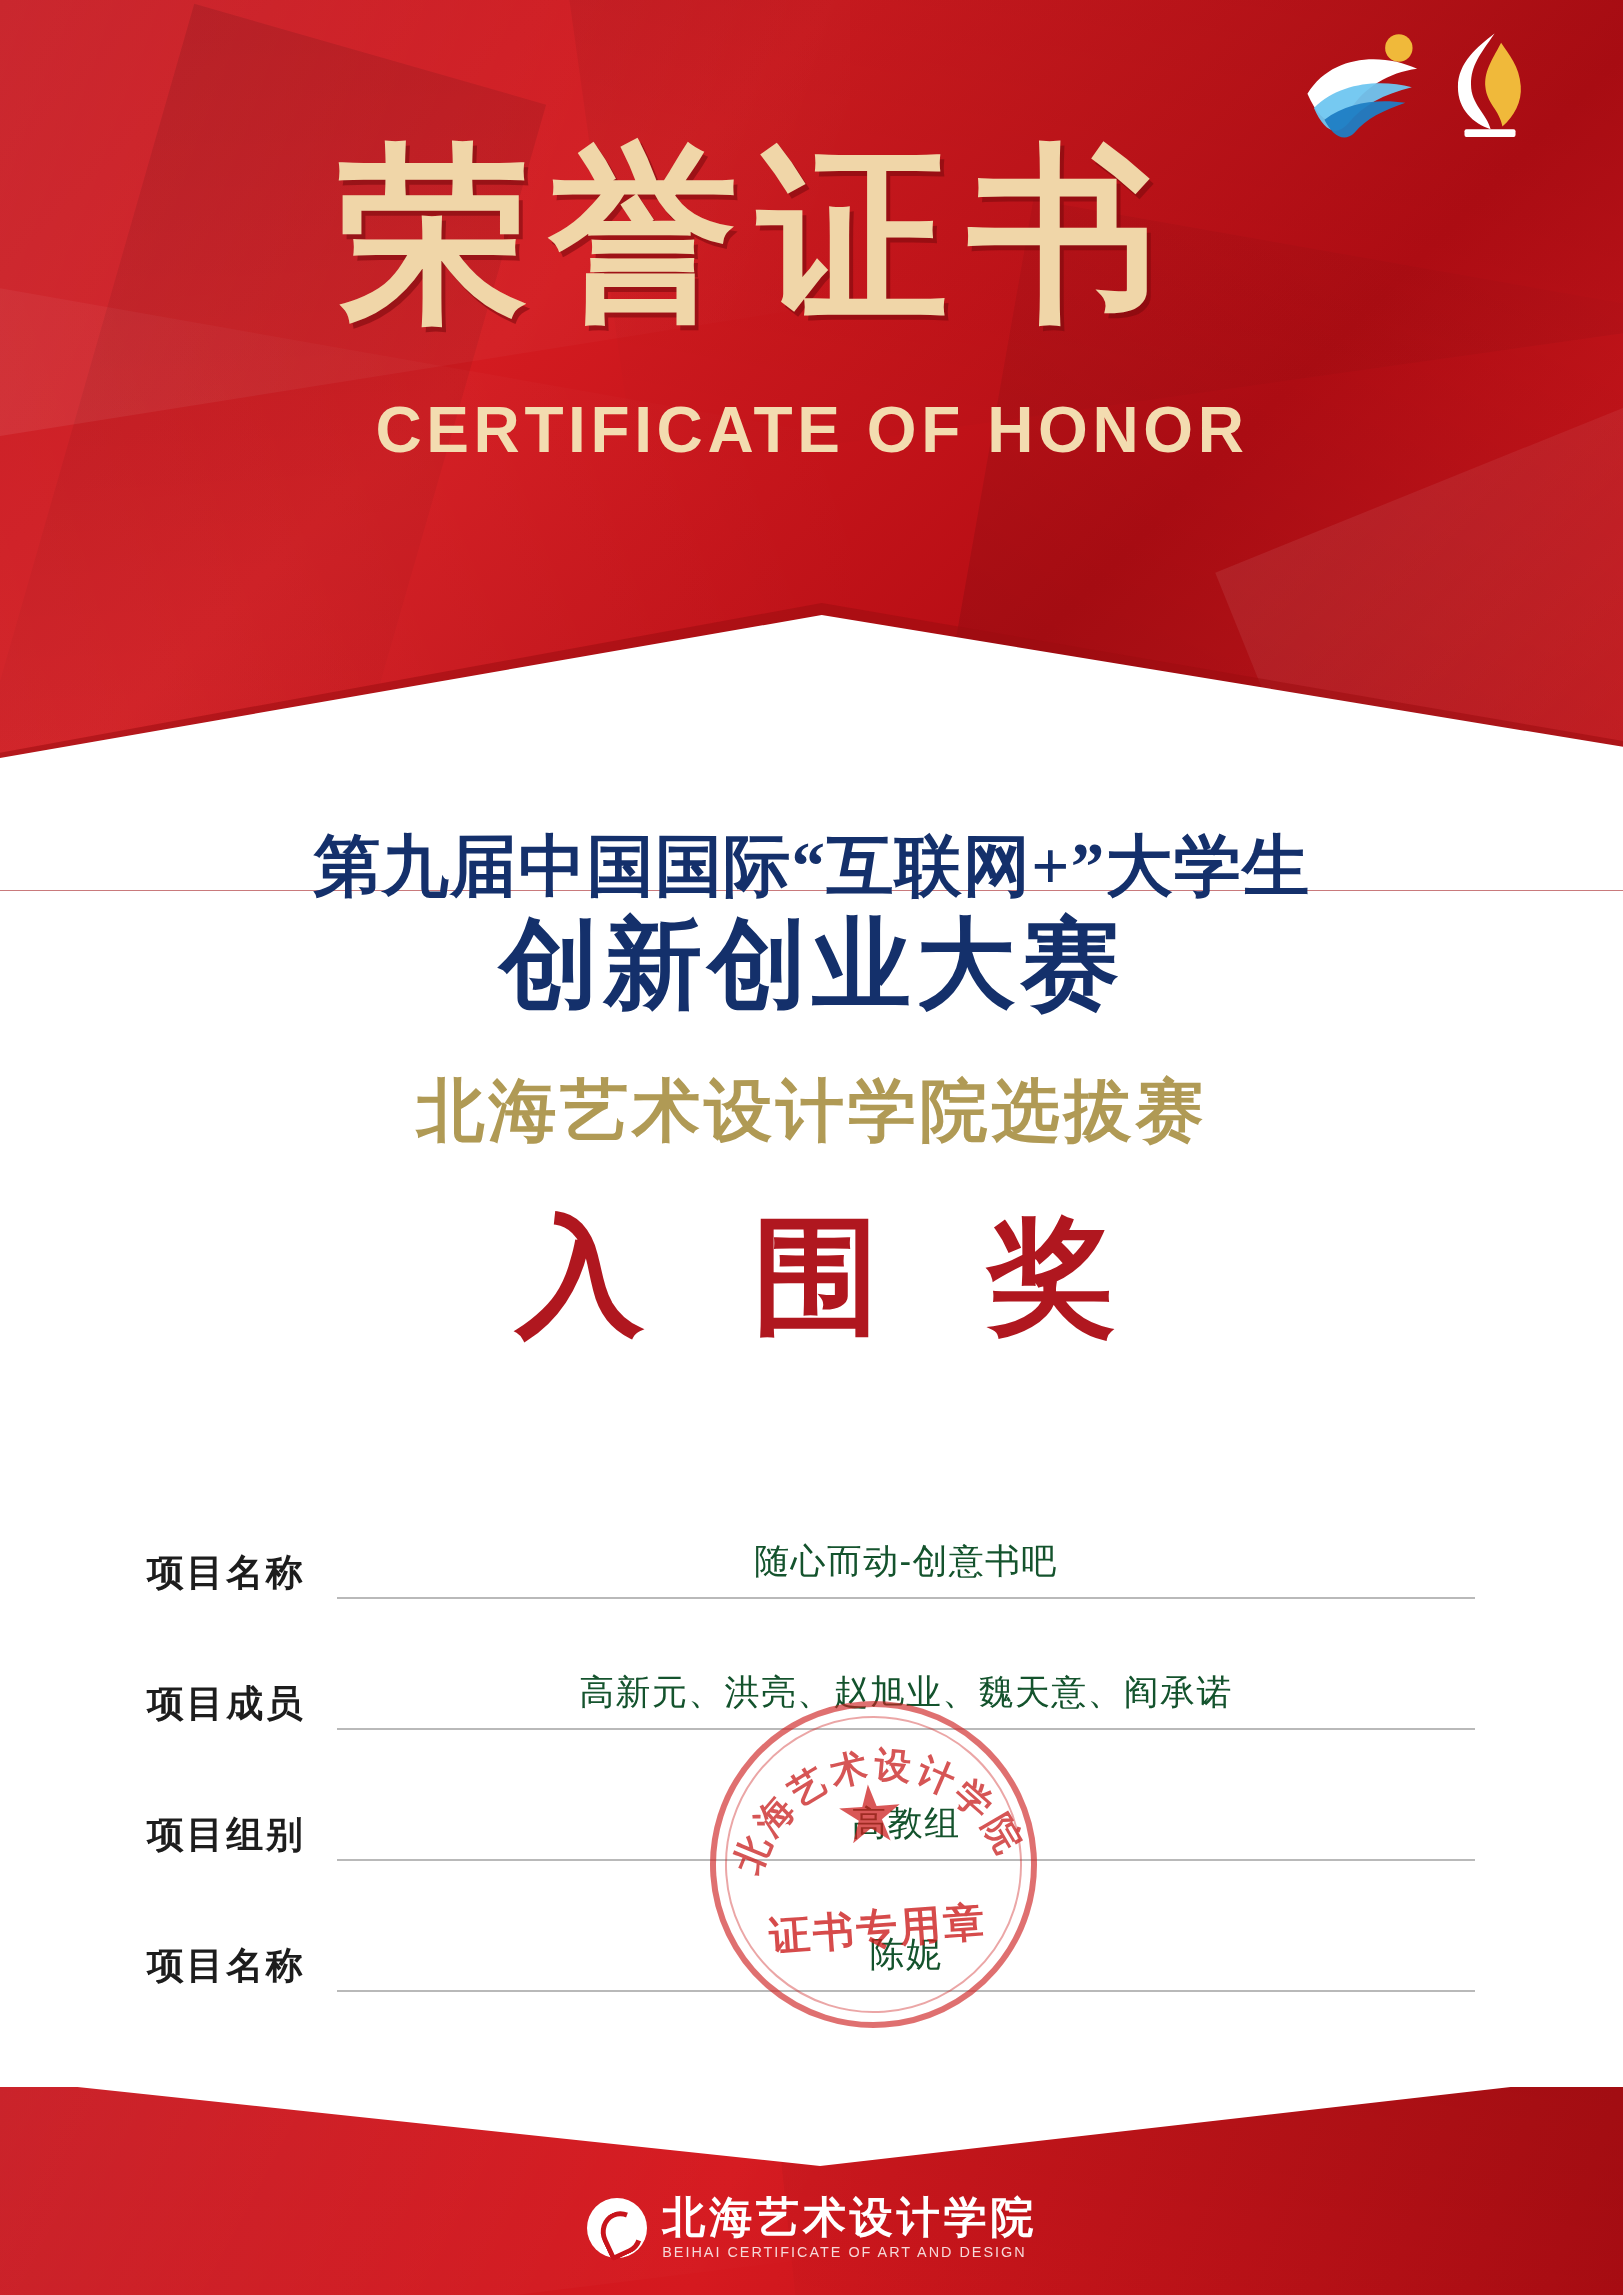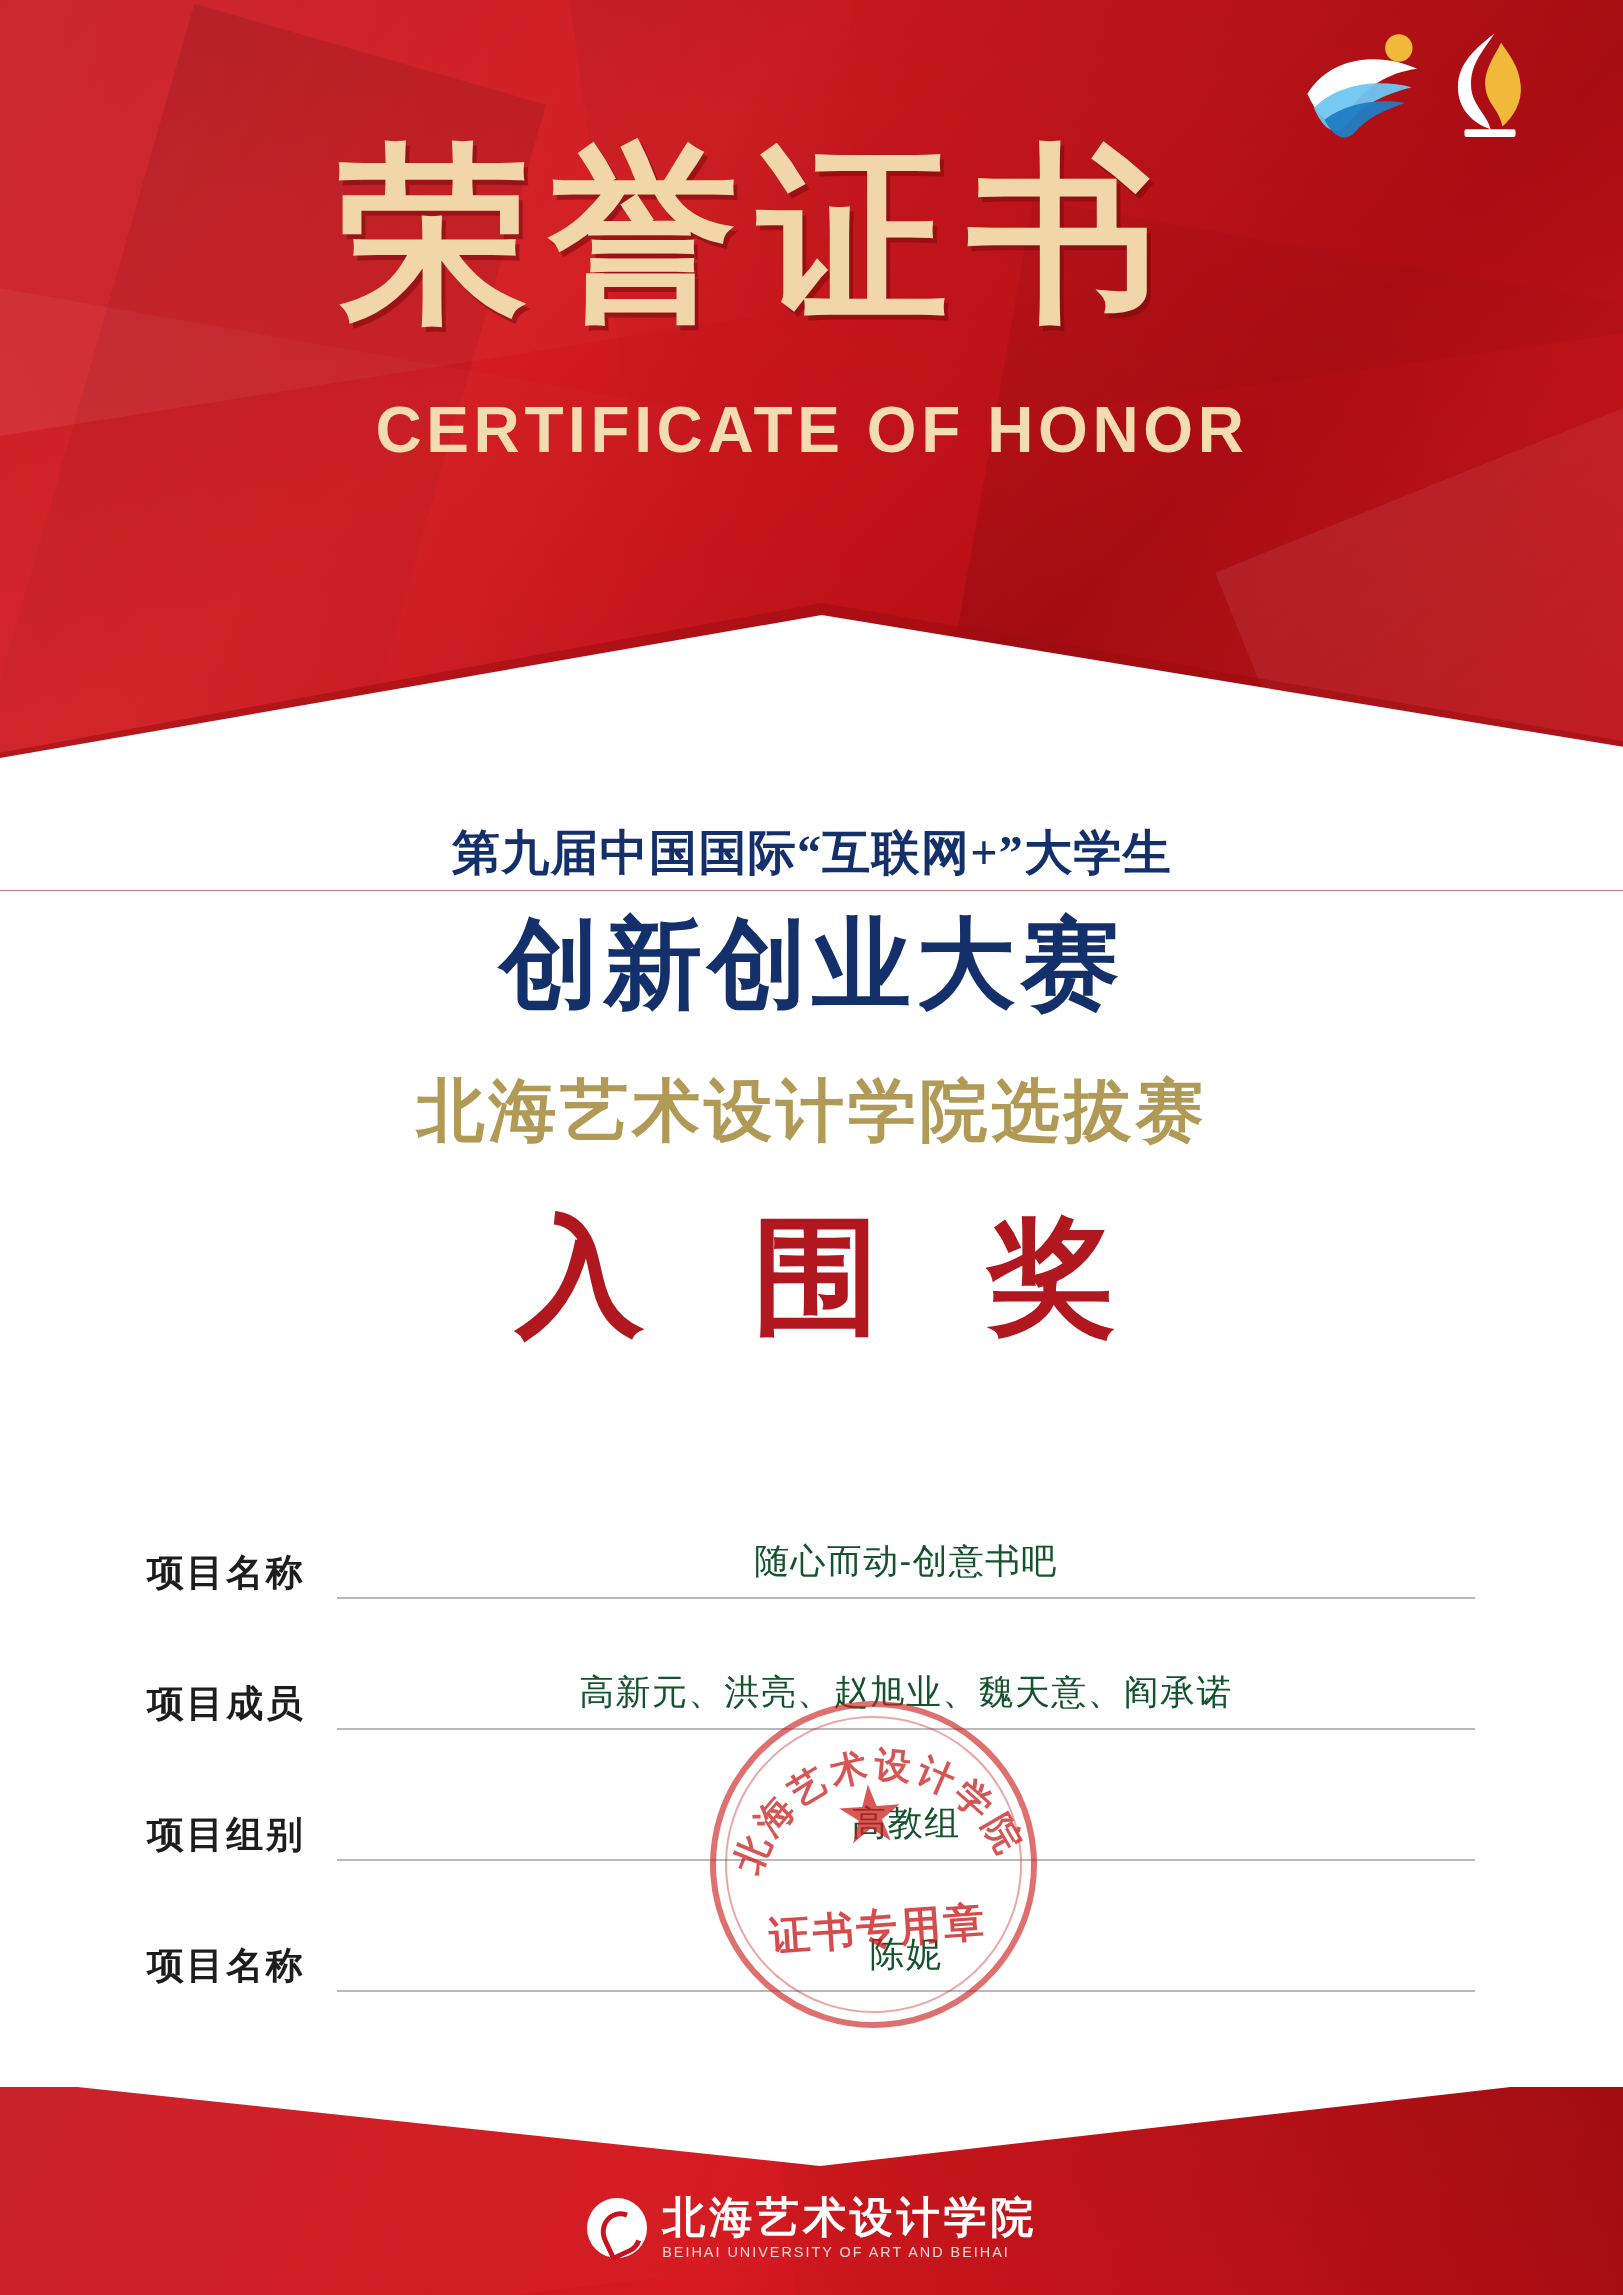--- a/index.html
+++ b/index.html
@@ -113,21 +113,21 @@
     color: #f3dcb0;
   }
 
   
   .h-line1 {
     position: absolute;
     left: 0; top: 821px;
     width: 1624px; text-align: center;
     font-family: "Liberation Serif", serif;
     font-weight: 700;
-    font-size: 48px;
+    font-size: 67px;
     letter-spacing: 1.3px;
     color: #14306b;
   }
   .h-line2 {
     position: absolute;
     left: 0; top: 899px;
     width: 1624px; text-align: center;
     font-family: "Liberation Serif", serif;
     font-weight: 700;
     font-size: 99px;
@@ -389,18 +389,18 @@
   <div class="footer-band">
     <div class="fb-facet1"></div>
     <div class="fb-facet2"></div>
   </div>
   <div class="footer-white-chev"></div>
 
   <div class="footer-logo">
     <div class="fl-mark"></div>
     <div class="fl-text">
       <div class="fl-cn">北海艺术设计学院</div>
-      <div class="fl-en">BEIHAI UNIVERSITY OF ART AND BEIHAI</div>
+      <div class="fl-en">BEIHAI CERTIFICATE OF ART AND DESIGN</div>
     </div>
   </div>
 
 </div>
 
 
 </body></html>

